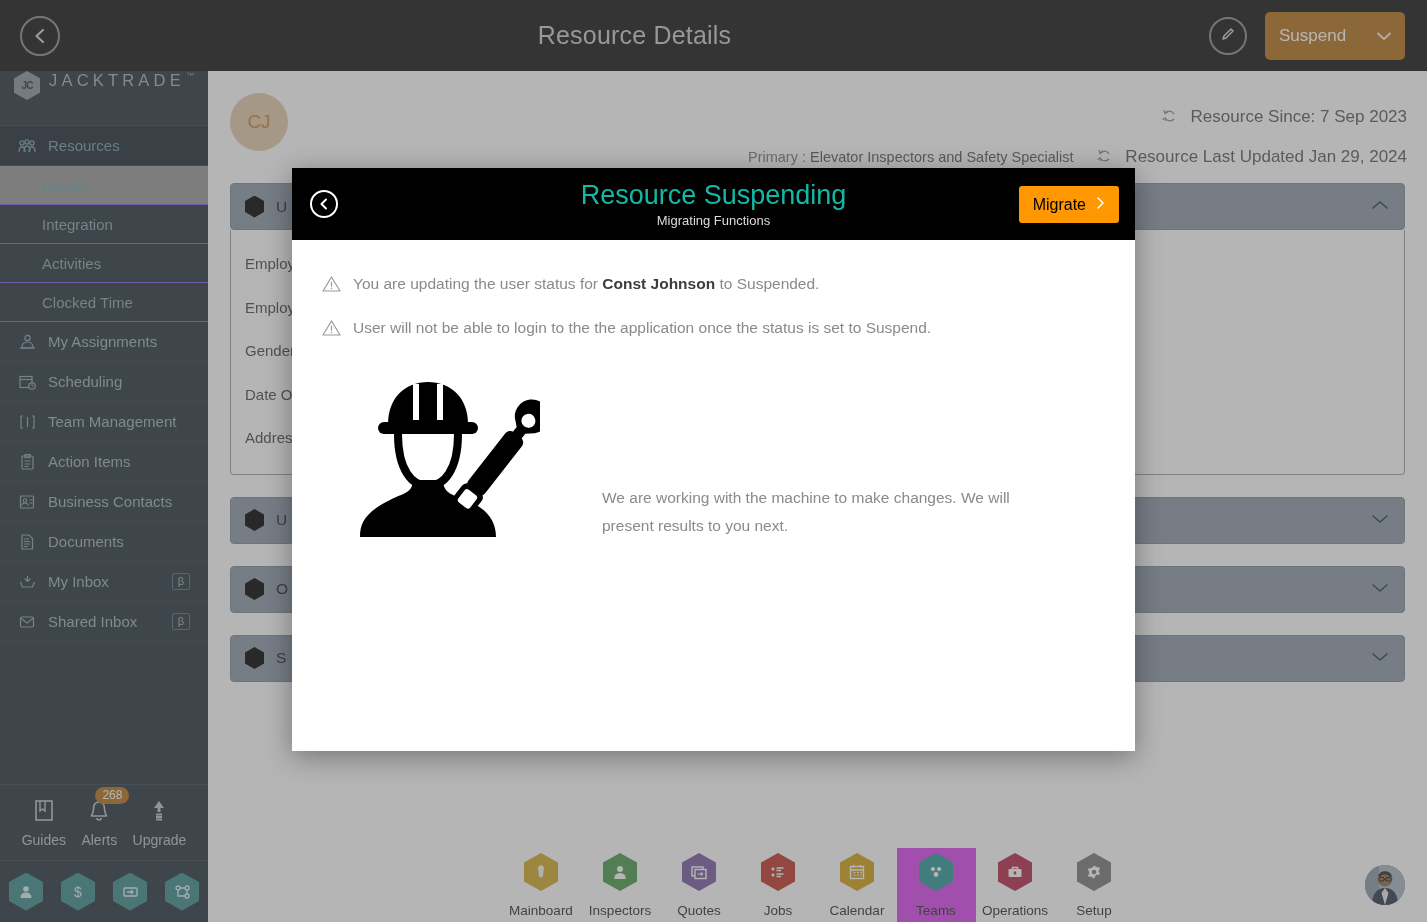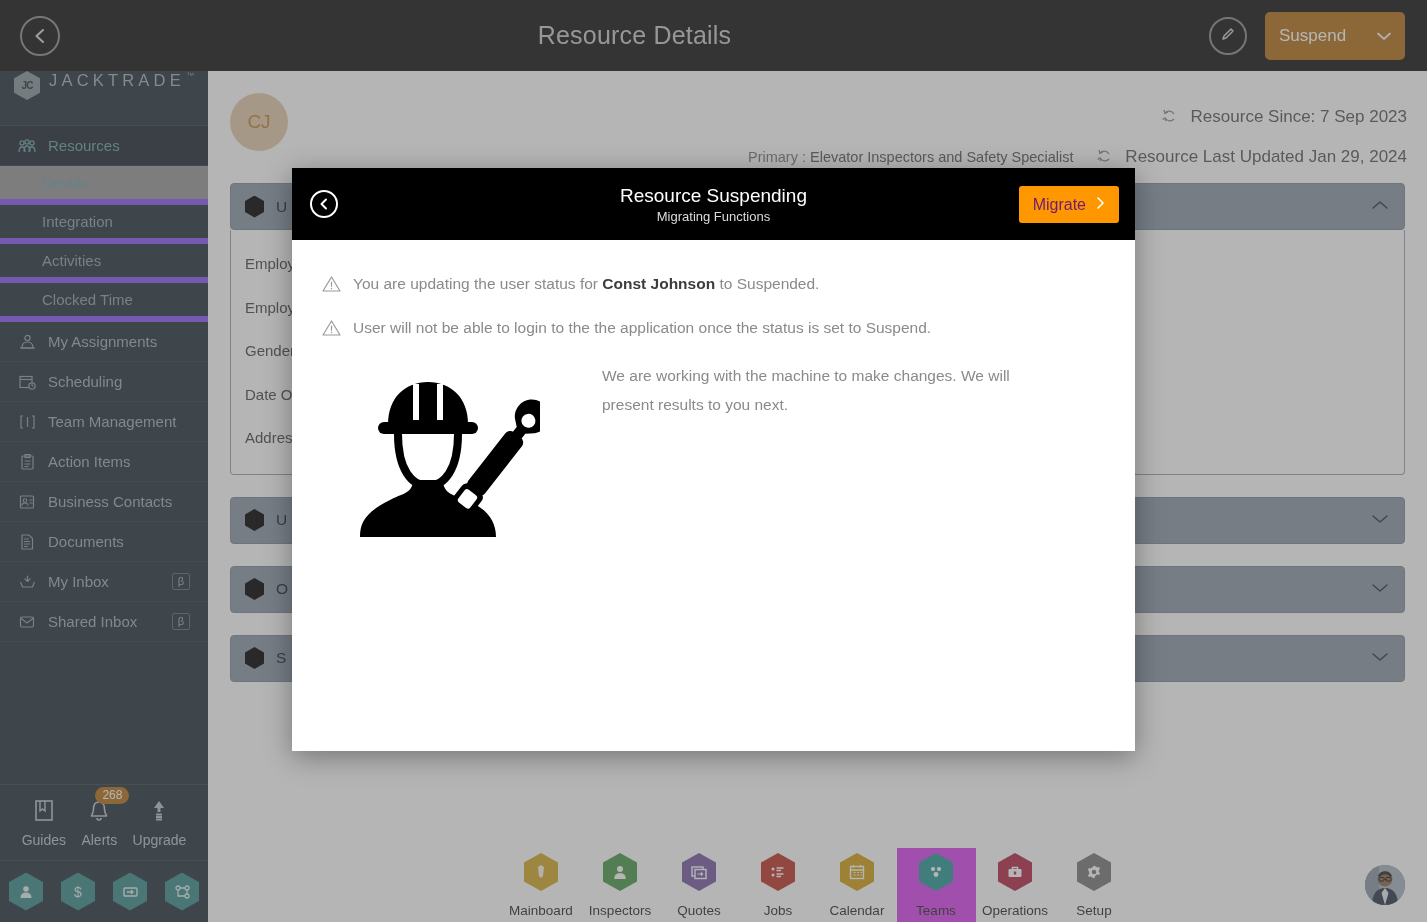--- a/index.html
+++ b/index.html
@@ -73,21 +73,21 @@
     position: relative;
   }
   .nav-item.parent { color: #6ea0a8; background: #1f2b35; }
   .nav-ico {
     width: 22px; flex:none; margin-right: 10px; color:#8fa2ab;
     display:flex;align-items:center;justify-content:center;
   }
   .sub-item {
     display:flex; align-items:center; height: 39px;
     padding-left: 42px; font-size: 15px; color: #8fa2ab;
-    border-bottom: 6px solid #8b5cf6; cursor: pointer;
+    border-bottom: 1px solid #8b5cf6; cursor: pointer;
   }
   .sub-item.active { background: #9a9a9a; color: #6fa3aa; }
   .beta {
     margin-left: auto; margin-right: 18px;
     border: 1px solid #5d707c; color:#9fb0b8;
     font-size: 11px; padding: 1px 5px; border-radius: 2px; line-height: 1.1;
   }
   .sb-spacer { flex: 1; }
   .sb-tools {
     display:flex; justify-content: space-around; align-items:flex-end;
@@ -177,34 +177,34 @@
   .modal-head {
     height: 72px; background:#000; position:relative;
     display:flex; align-items:center;
   }
   .m-back {
     width: 28px; height:28px; border-radius:50%; border:2px solid #fff;
     margin-left: 18px; flex:none;
     display:flex;align-items:center;justify-content:center; cursor:pointer;
   }
   .m-titles { position:absolute; left:0; right:0; text-align:center; }
-  .m-title { color:#ffffff; font-size: 19px; }
+  .m-title { color:#14b8a6; font-size: 27px; }
   .m-sub { color:#dcdcdc; font-size: 13px; margin-top: 2px; }
   .migrate-btn {
     position:absolute; right: 16px; top: 18px;
-    background:#FF9800; color:#701a75; border-radius: 3px;
+    background:#FF9800; color:#000000; border-radius: 3px;
     height: 37px; padding: 0 14px; font-size: 16px;
     display:flex; align-items:center; gap: 10px; cursor:pointer;
   }
   .modal-body { background:#ffffff; height: 511px; padding: 34px 30px 0 30px; }
   .warn-row { display:flex; align-items:flex-start; margin-bottom: 21px; }
   .warn-ico { margin-right: 12px; flex:none; margin-top: 1px; }
   .warn-txt { font-size: 15.5px; color:#8a8a8a; line-height: 1.25; }
   .warn-txt b { color:#3c3c3c; }
-  .illus-row { display:flex; align-items:flex-start; margin-top: 18px; }
+  .illus-row { display:flex; align-items:flex-end; margin-top: 18px; }
   .illus { width: 190px; flex:none; margin-left: 28px; }
   .illus-txt {
     margin-left: 62px; font-size: 15.5px; color:#8a8a8a;
     line-height: 1.85; max-width: 430px;
   }
 
   
   .bottombar {
     position:absolute; left:208px; bottom:0; width:1219px; height:74px;
     background:#fff; z-index: 6; display:flex; align-items:center;

